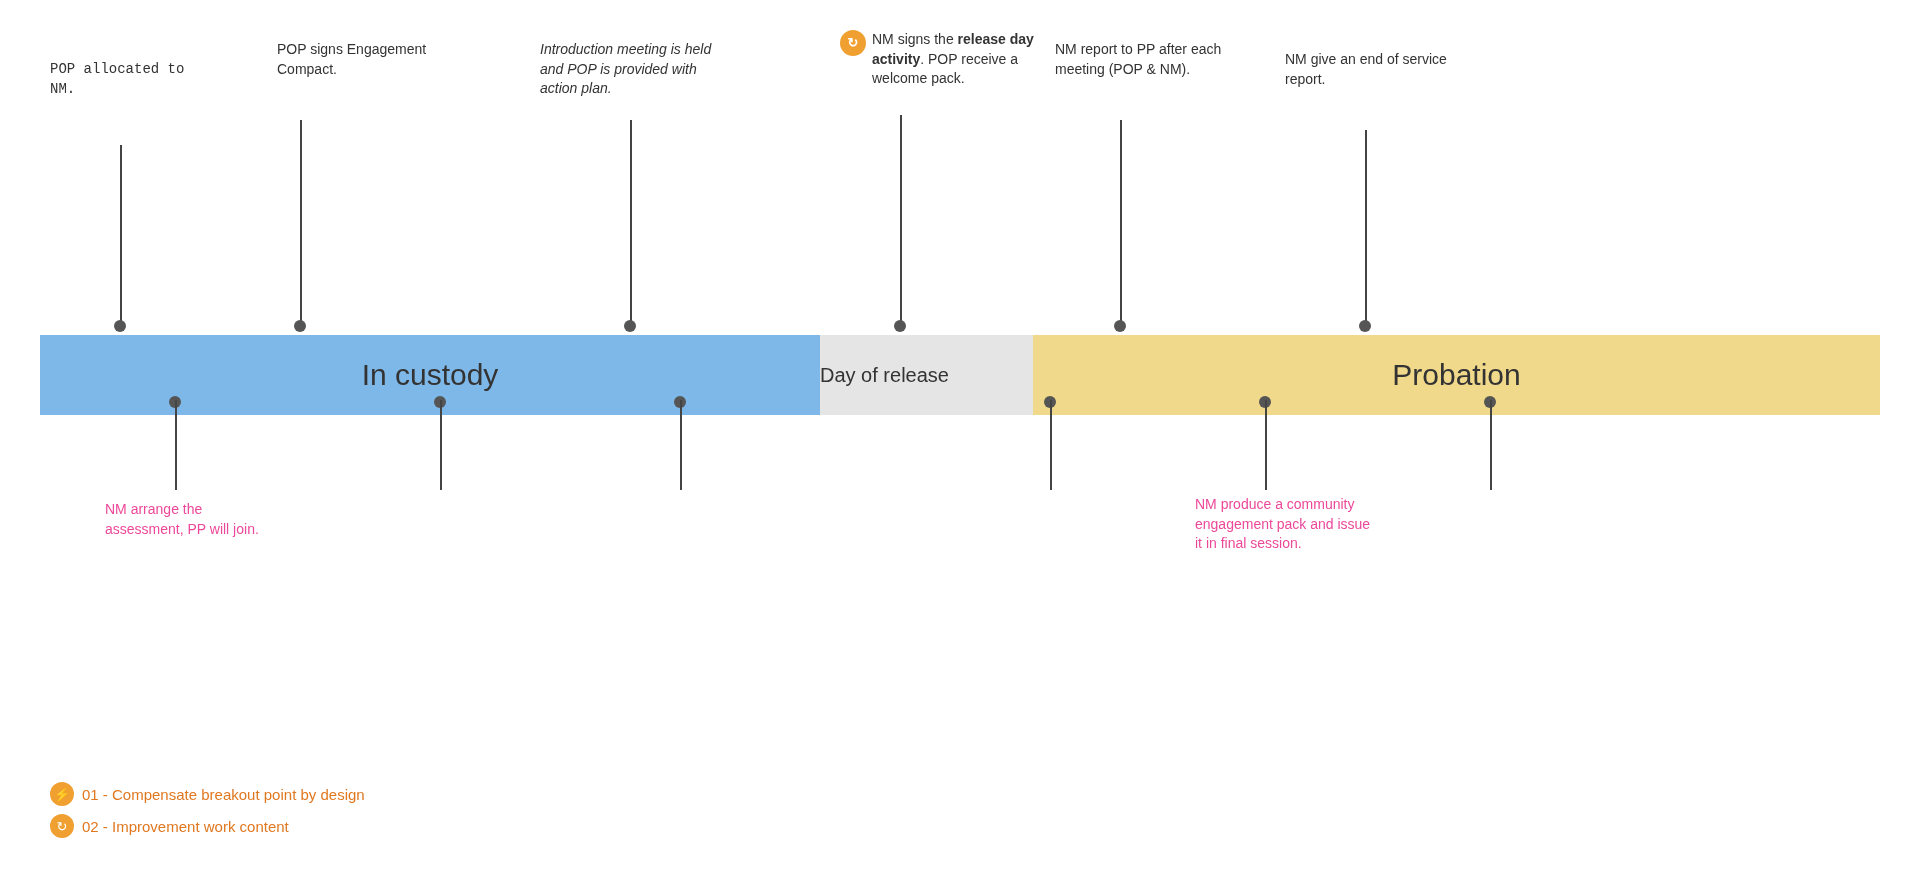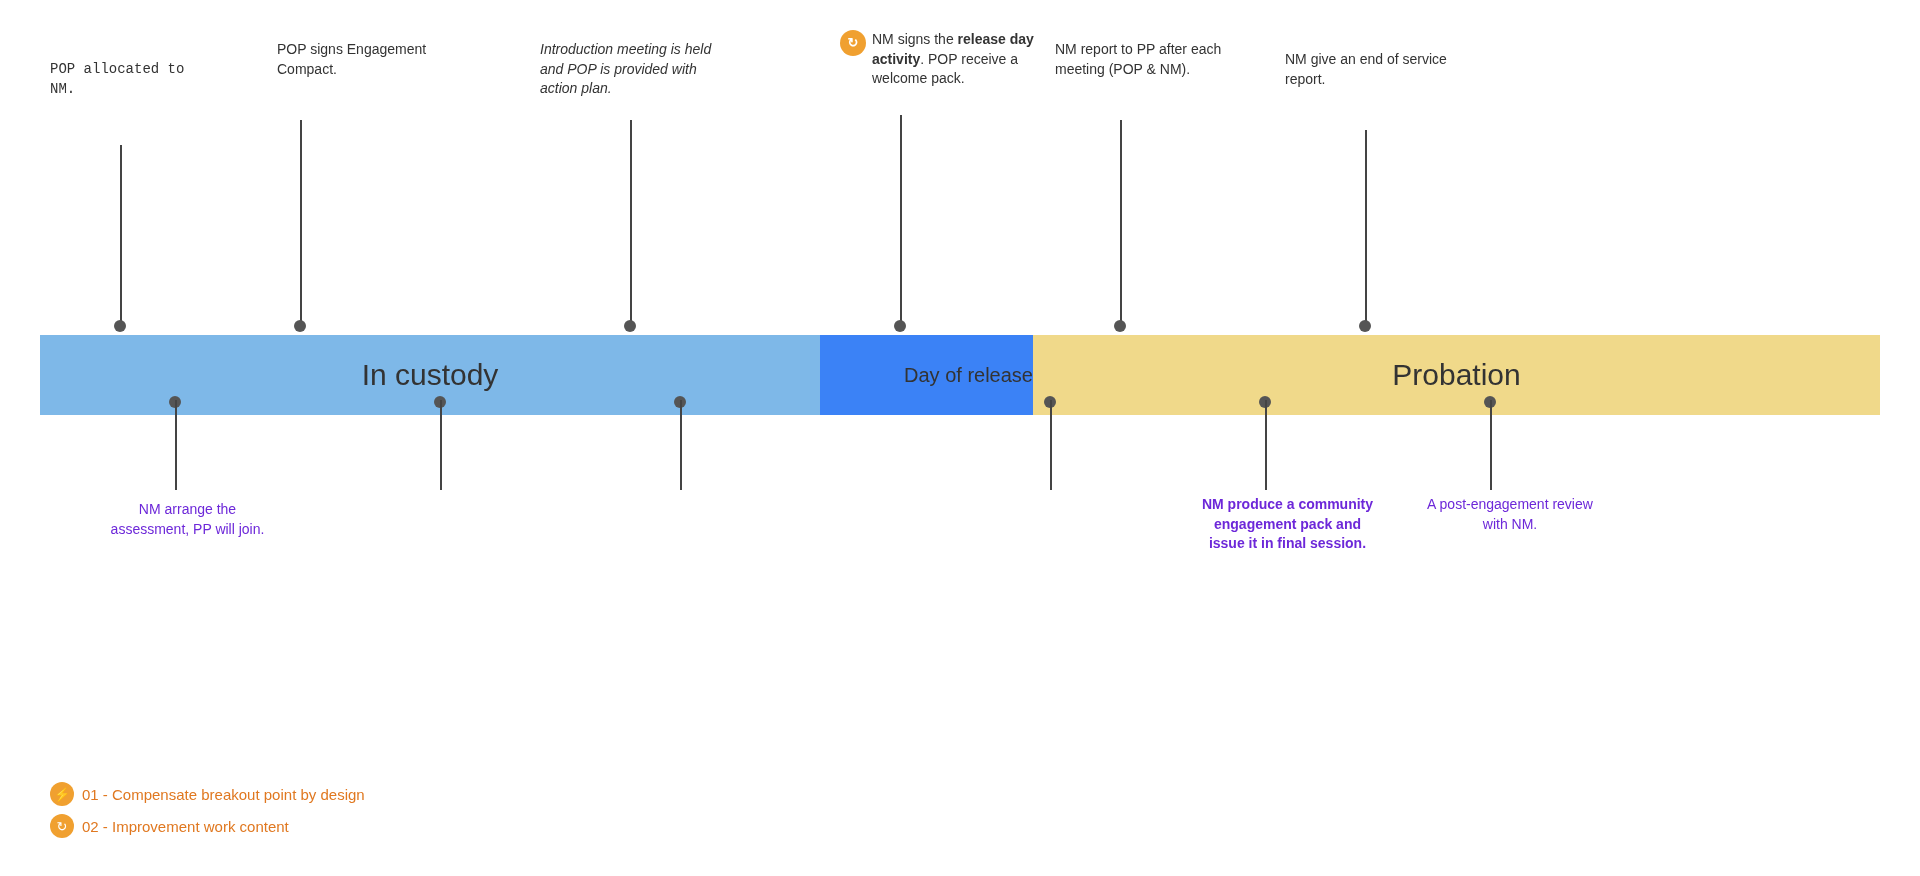--- a/index.html
+++ b/index.html
@@ -40,25 +40,25 @@
 
     .band-before-release {
       background: #e8876a;
       flex: 0 0 213px;
       display: flex;
       align-items: center;
       justify-content: center;
     }
 
     .band-day-release {
-      background: #3b82f6;
+      background: #e5e5e5;
       flex: 0 0 213px;
       display: flex;
       align-items: center;
-      justify-content: flex-end;
+      justify-content: flex-start;
     }
 
     .band-probation {
       background: #f0d98a;
       flex: 1;
       display: flex;
       align-items: center;
       justify-content: center;
     }
 
@@ -100,23 +100,22 @@
       position: absolute;
       font-size: 14px;
       color: #333;
       line-height: 1.4;
     }
 
     
     .annotation-bottom {
       position: absolute;
       font-size: 14px;
-      color: #6d28d9;
+      color: #ec4899;
       line-height: 1.4;
-      text-align: center;
     }
 
     .bold { font-weight: bold; }
 
     
     .legend {
       position: absolute;
       bottom: 30px;
       left: 50px;
     }
@@ -236,27 +235,24 @@
   <div class="annotation-bottom" style="left:612px; top:495px; width:180px; padding-left:32px; position:absolute;">
     
     
   </div>
 
   <div class="annotation-bottom" style="position:absolute; left:980px; top:495px; width:200px; padding-left:32px;">
     
     
   </div>
 
-  <div class="annotation-bottom" style="position:absolute; left:1195px; top:495px; width:185px; line-height:1.4;font-weight:bold;">
+  <div class="annotation-bottom" style="position:absolute; left:1195px; top:495px; width:185px; line-height:1.4;">
     <span>NM produce a community engagement pack and issue it in final session.</span>
   </div>
 
-  <div class="annotation-bottom" style="position:absolute; left:1420px; top:495px; width:180px; line-height:1.4;">
-    <span>A post-engagement review with NM.</span>
-  </div>
 
   <div class="legend">
     <div class="legend-item">
       <div class="legend-icon">⚡</div>
       <span>01 - Compensate breakout point by design</span>
     </div>
     <div class="legend-item">
       <div class="legend-icon">↻</div>
       <span>02 - Improvement work content</span>
     </div>

